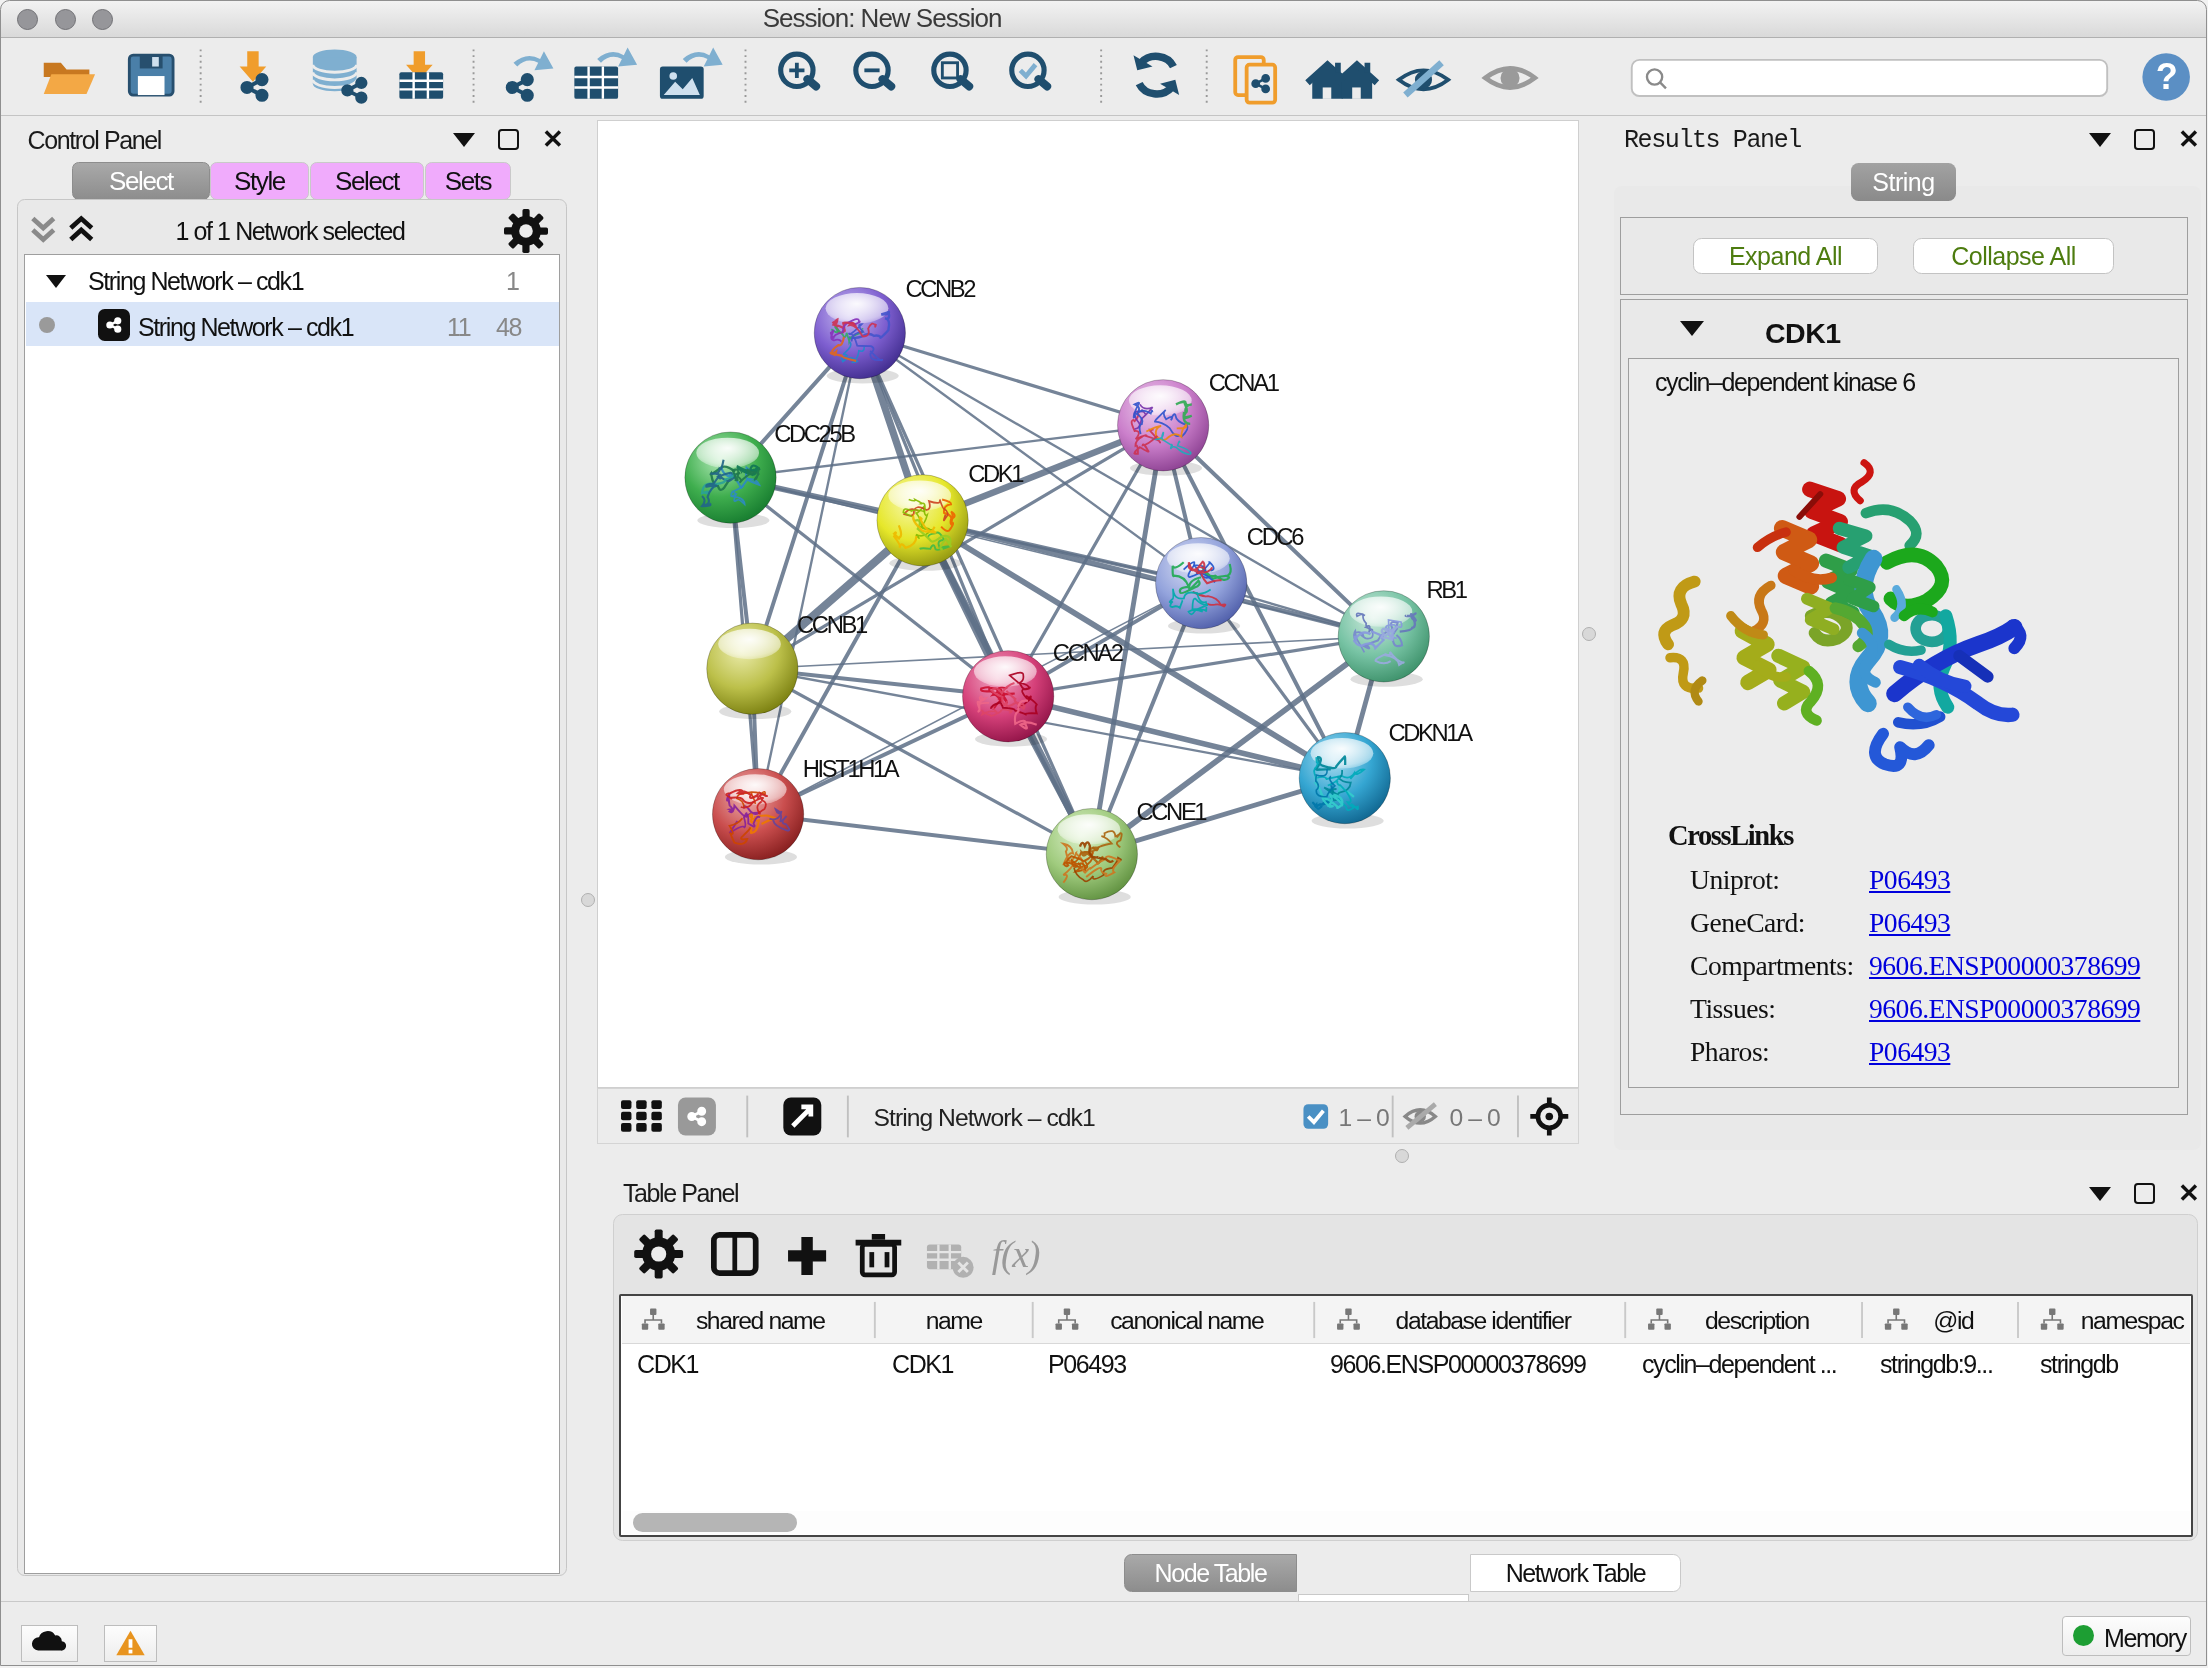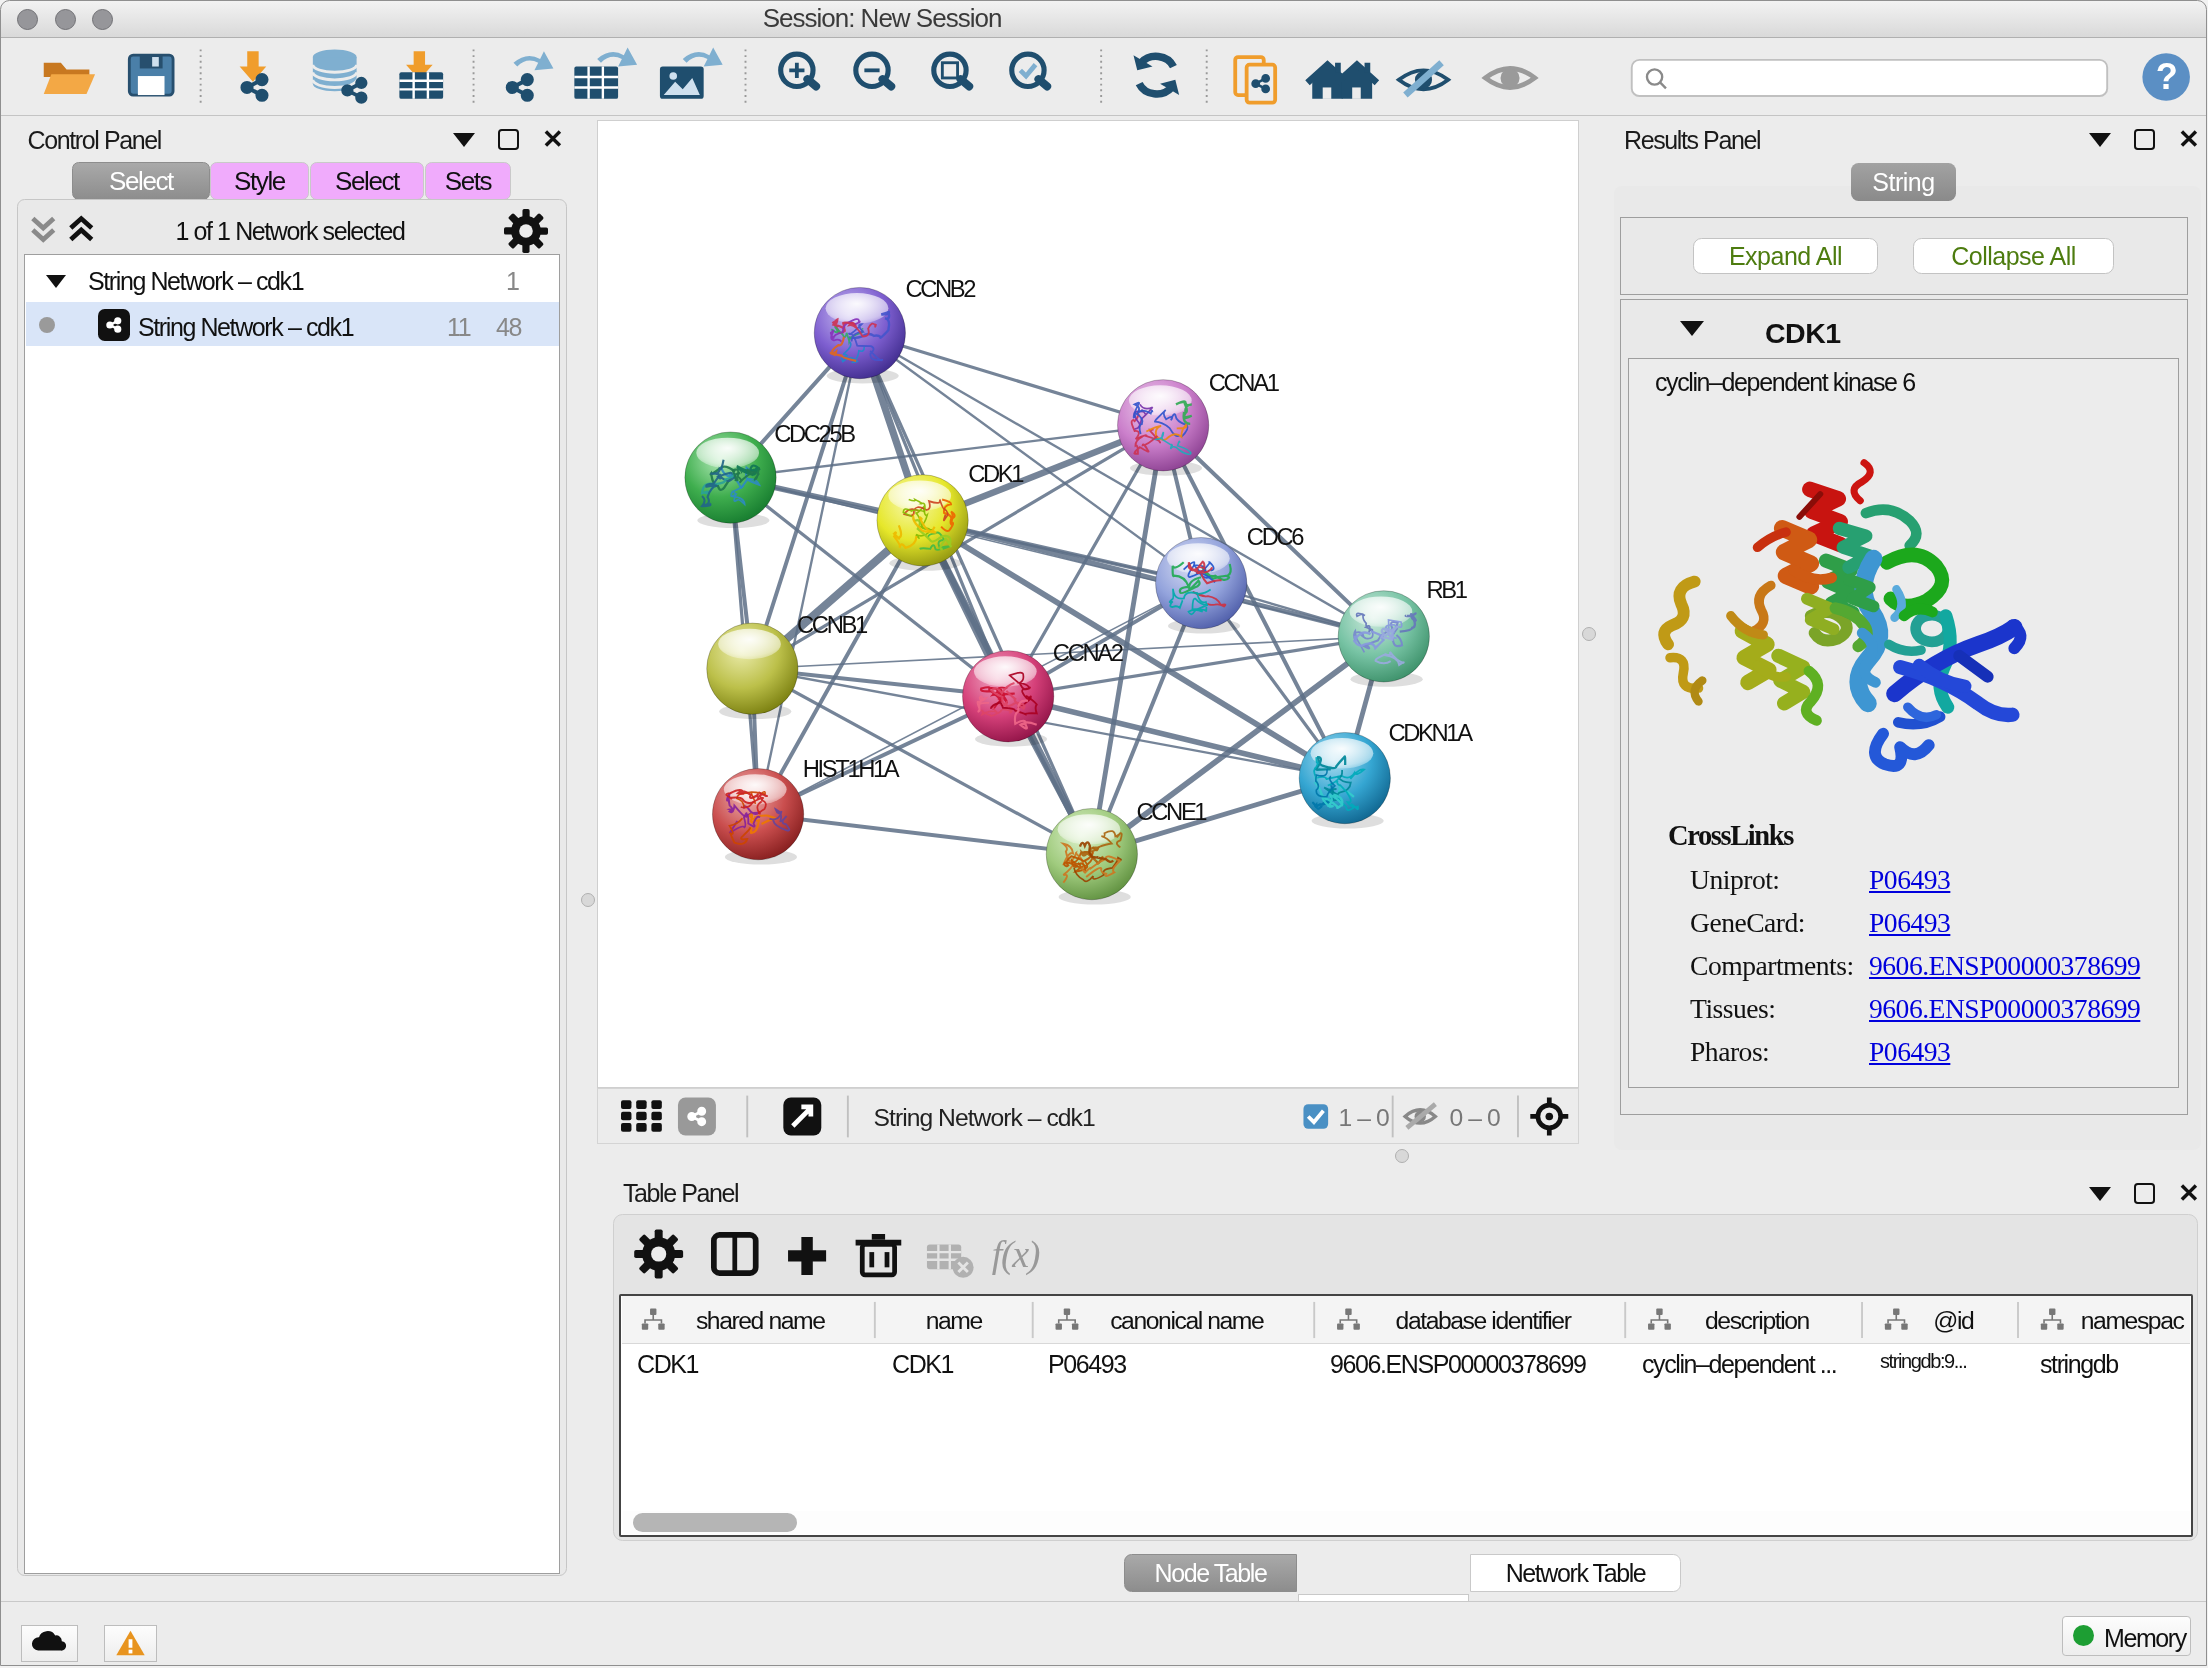--- a/index.html
+++ b/index.html
@@ -521,21 +521,21 @@
       <circle cx="1002" cy="30" r="12"></circle>
 <path d="M 1002 10 v 9 M 1002 41 v 9 M 982 30 h 9 M 1013 30 h 9"></path>
     </g>
 <circle cx="1002" cy="30" r="4" fill="#111"></circle>
 </svg>
 
 <div class="abs" style="left:581px;top:893px;width:14.3px;height:14.3px;border-radius:50%;background:#d8d8d8;border:1px solid #b0b0b0;"></div>
 <div class="abs" style="left:1582px;top:627px;width:14.3px;height:14.3px;border-radius:50%;background:#d8d8d8;border:1px solid #b0b0b0;"></div>
 <div class="abs" style="left:1395px;top:1149px;width:14.3px;height:14.3px;border-radius:50%;background:#d8d8d8;border:1px solid #b0b0b0;"></div>
 
-<div class="abs panelhead" style="left:1624px;top:126px;">Results Panel</div>
+<div class="abs panelhead" style="left:1624px;top:126px;font-family:Liberation Mono, monospace;">Results Panel</div>
 <div class="hicons" style="left:2089px;top:129px;">
     <div class="tri"></div>
     <div class="sq"></div>
     <div class="xx">✕</div>
   </div>
 <div class="abs" style="left:1614px;top:186px;width:587px;height:964px;background:#e9e9e9;border-radius:7.6px;"></div>
 <div class="abs" style="left:1851px;top:163px;width:105px;height:38px;background:linear-gradient(#a2a2a2,#8a8a8a);border-radius:7.6px;text-align:center;line-height:38px;font-size:25px;color:#fff;letter-spacing:-0.5px;">String</div>
 <div class="abs" style="left:1620px;top:217px;width:568px;height:78px;border:1.9px solid #9e9e9e;background:#e9e9e9;"></div>
 <div class="btn" style="left:1693px;top:238px;width:185px;height:36px;line-height:34px;">Expand All</div>
 <div class="btn" style="left:1913px;top:238px;width:201px;height:36px;line-height:34px;">Collapse All</div>
@@ -694,21 +694,21 @@
     <g stroke="#777" stroke-width="1.6800000000000002" fill="none">
       <path d="M 1507 19.72 V 25 M 1498.36 28.6 V 25 H 1515.64 V 28.6"></path>
     </g>
     <text x="1591.0" y="34" font-size="26" fill="#111" text-anchor="middle" font-family="Liberation Sans,sans-serif" letter-spacing="-1.5">namespac</text>
   </svg>
 <div class="abs" style="left:637px;top:1350px;font-size:25px;color:#111;">CDK1</div>
 <div class="abs" style="left:892px;top:1350px;font-size:25px;color:#111;">CDK1</div>
 <div class="abs" style="left:1048px;top:1350px;font-size:25px;color:#111;">P06493</div>
 <div class="abs" style="left:1330px;top:1350px;font-size:25px;color:#111;">9606.ENSP00000378699</div>
 <div class="abs" style="left:1642px;top:1350px;font-size:25px;color:#111;">cyclin–dependent ...</div>
-<div class="abs" style="left:1880px;top:1350px;font-size:20px;color:#111;">stringdb:9...</div>
+<div class="abs" style="left:1880px;top:1350px;font-size:25px;color:#111;">stringdb:9...</div>
 <div class="abs" style="left:2040px;top:1350px;font-size:25px;color:#111;">stringdb</div>
 
 <div class="abs" style="left:623px;top:1511px;width:1567px;height:23px;background:#fdfdfd;"></div>
 <div class="abs" style="left:633px;top:1513px;width:164px;height:19px;background:#b5b5b5;border-radius:9.5px;"></div>
 
 <div class="abs" style="left:1124px;top:1554px;width:173px;height:38px;background:linear-gradient(#a9a9a9,#8d8d8d);border:1px solid #8d8d8d;border-radius:7.6px 0 0 7.6px;text-align:center;line-height:37px;font-size:25px;color:#fff;">Node Table</div>
 <div class="abs" style="left:1298px;top:1554px;width:171px;height:38px;background:#fff;border:1px solid #c9c9c9;text-align:center;line-height:37px;font-size:25px;color:#111;margin-top:40px;">Edge Table</div>
 <div class="abs" style="left:1470px;top:1554px;width:211px;height:38px;background:#fff;border:1px solid #c9c9c9;border-radius:0 7.6px 7.6px 0;text-align:center;line-height:37px;font-size:25px;color:#111;">Network Table</div>
 
 <div class="abs" style="left:0;top:1601px;width:2208px;height:68px;background:#ececec;border-top:1.9px solid #c9c9c9;"></div>

